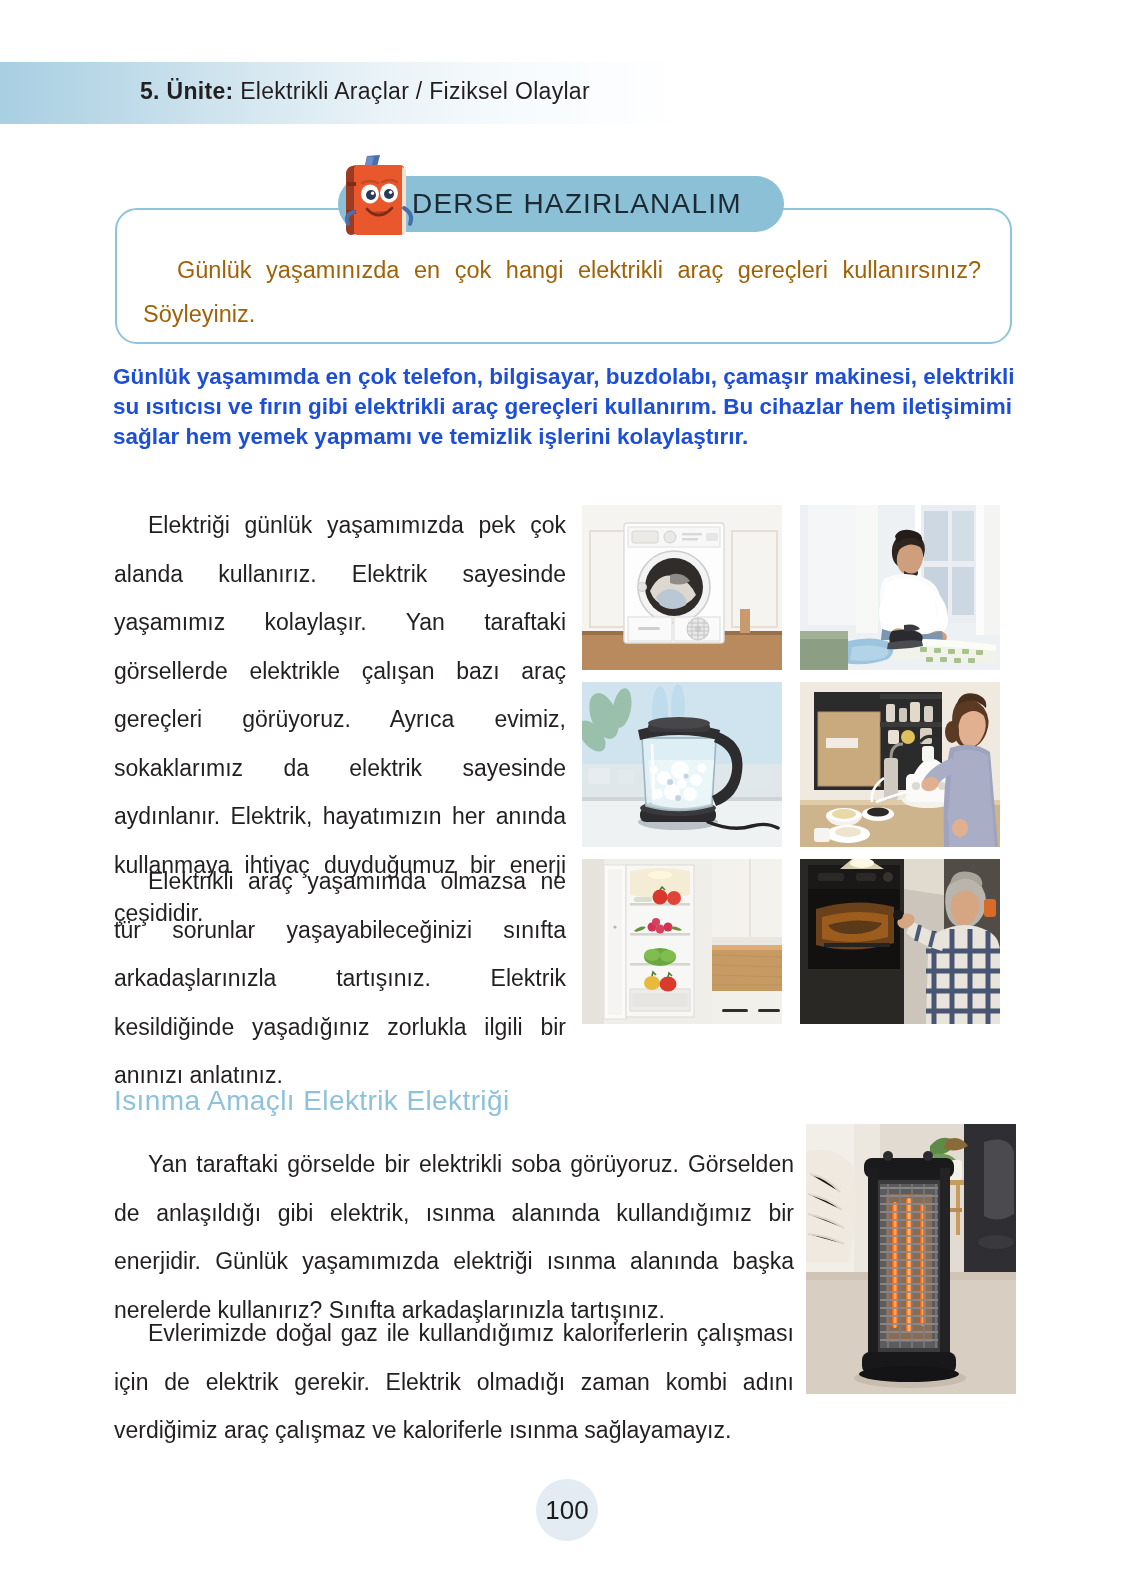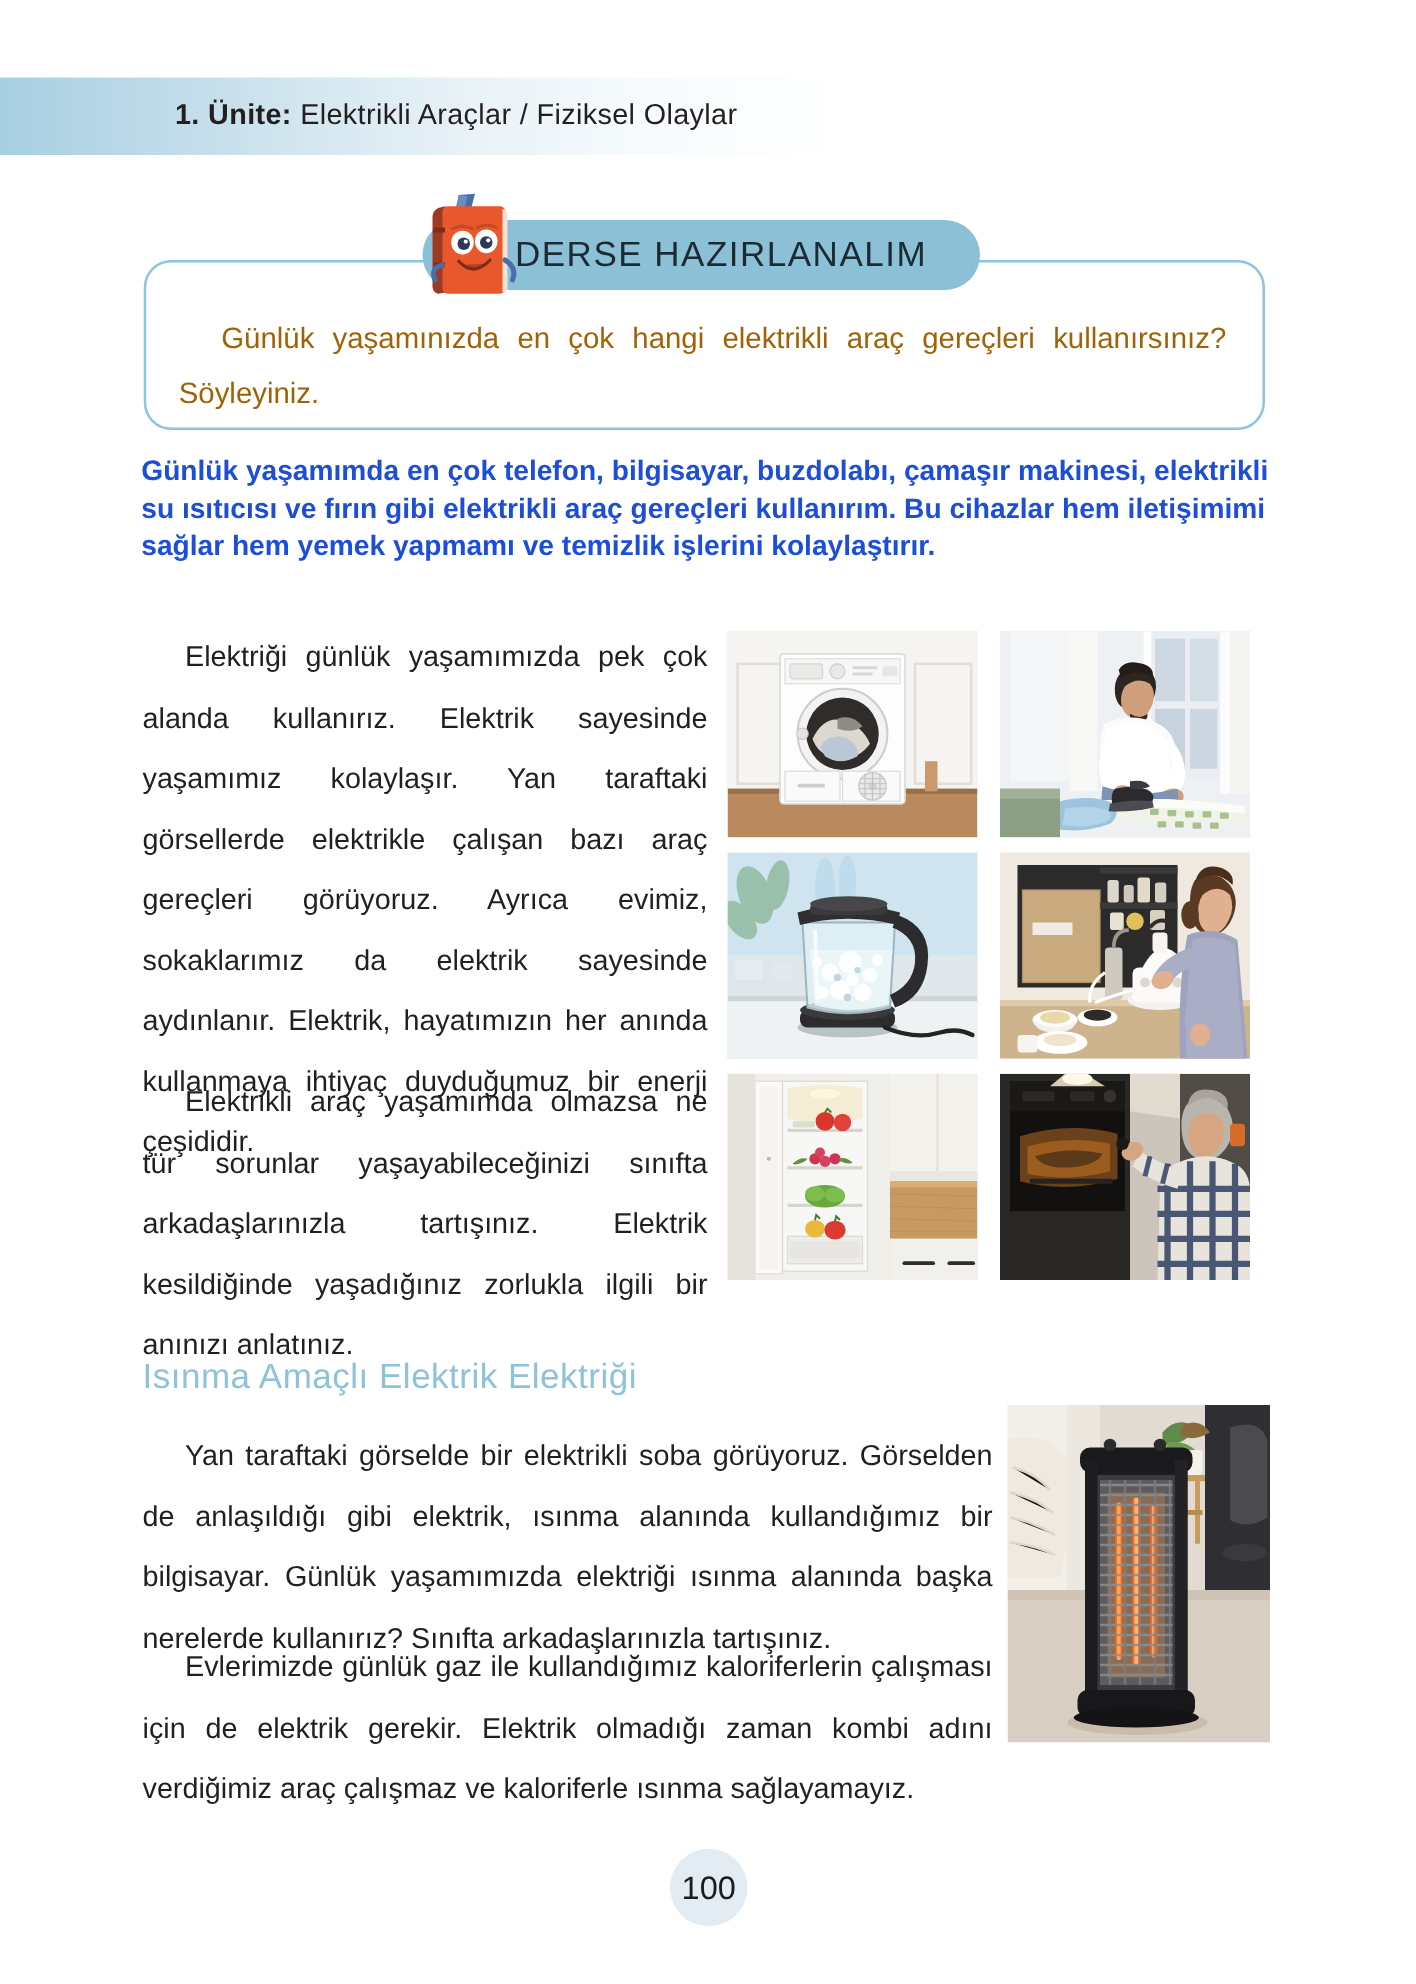--- a/index.html
+++ b/index.html
@@ -196,21 +196,21 @@
     font-size: 26px;
     color: #1c1c1c;
   }
 
   svg { display: block; }
 </style>
 </head>
 <body>
 
 <div class="header-band"></div>
-<div class="header-title"><span class="unit-num">1. Ünite:</span><span> Elektrikli Araçlar / Fiziksel Olaylar</span></div>
+<div class="header-title"><span class="unit-num">5. Ünite:</span><span> Elektrikli Araçlar / Fiziksel Olaylar</span></div>
 
 <div class="question-box"></div>
 
 <div class="prep-badge"></div>
 <div class="prep-badge-label">DERSE HAZIRLANALIM</div>
 
 <div class="book-mascot">
   <svg viewBox="0 0 86 92" width="86" height="92" xmlns="http://www.w3.org/2000/svg">
 
     <path d="M33 4 L46 3 L40 26 L29 22 Z" fill="#4a6ea8"></path>
@@ -604,25 +604,25 @@
       <circle cx="98" cy="56" r="5" fill="#1a1918"></circle>
 
       <rect x="184" y="40" width="12" height="18" rx="3" fill="#d86a2a"></rect>
     </svg>
   </div>
 </div>
 
 <div class="section-heading">Isınma Amaçlı Elektrik Elektriği</div>
 
 <div class="lower-text q1">
-  <p>Yan taraftaki görselde bir elektrikli soba görüyoruz. Görselden de anlaşıldığı gibi elektrik, ısınma alanında kullandığımız bir bilgisayar. Günlük yaşamımızda elektriği ısınma alanında başka nerelerde kullanırız? Sınıfta arkadaşlarınızla tartışınız.</p>
+  <p>Yan taraftaki görselde bir elektrikli soba görüyoruz. Görselden de anlaşıldığı gibi elektrik, ısınma alanında kullandığımız bir enerjidir. Günlük yaşamımızda elektriği ısınma alanında başka nerelerde kullanırız? Sınıfta arkadaşlarınızla tartışınız.</p>
 </div>
 
 <div class="lower-text q2">
-  <p>Evlerimizde günlük gaz ile kullandığımız kaloriferlerin çalışması için de elektrik gerekir. Elektrik olmadığı zaman kombi adını verdiğimiz araç çalışmaz ve kaloriferle ısınma sağlayamayız.</p>
+  <p>Evlerimizde doğal gaz ile kullandığımız kaloriferlerin çalışması için de elektrik gerekir. Elektrik olmadığı zaman kombi adını verdiğimiz araç çalışmaz ve kaloriferle ısınma sağlayamayız.</p>
 </div>
 
 <div class="heater-photo">
   <svg viewBox="0 0 210 270" width="210" height="270" preserveAspectRatio="none">
     <rect width="210" height="270" fill="#d9cfc3"></rect>
 
     <rect x="0" y="0" width="210" height="150" fill="#e2dbd1"></rect>
 
     <rect x="0" y="0" width="48" height="150" fill="#f2efe9"></rect>
     <rect x="48" y="0" width="26" height="150" fill="#ece7df"></rect>

